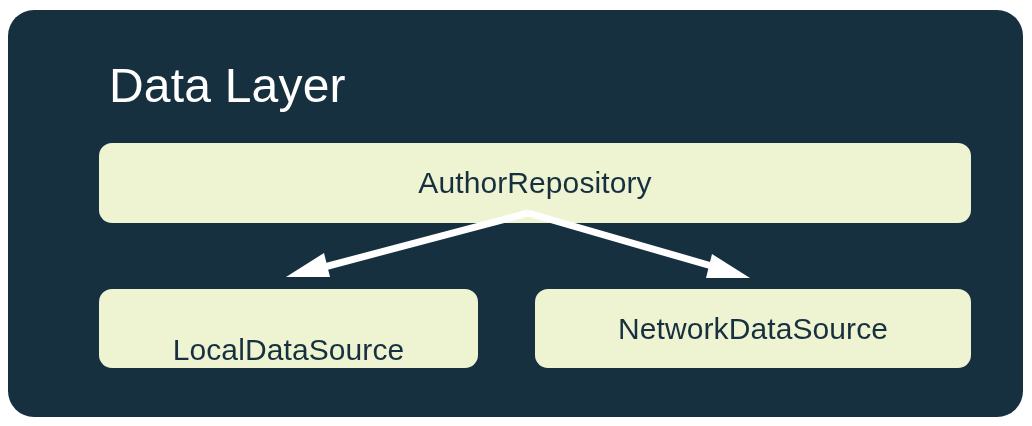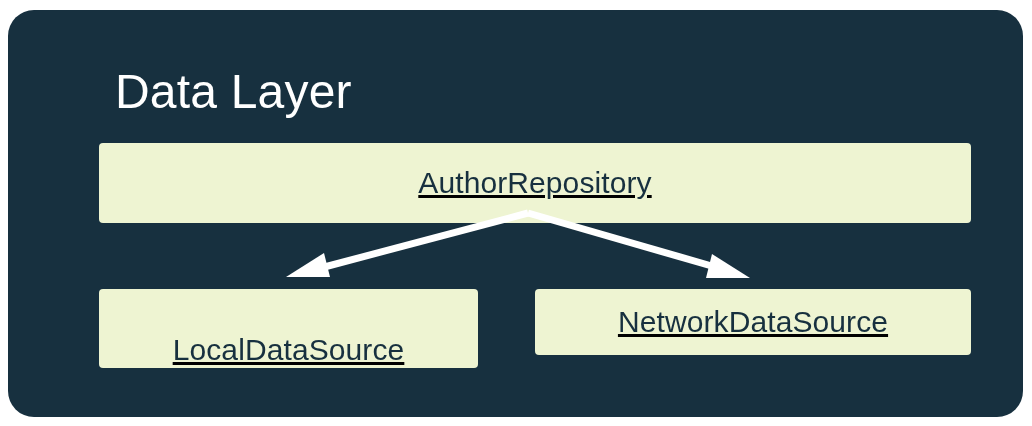--- a/index.html
+++ b/index.html
@@ -33,39 +33,38 @@
     background: #17303f;
     border-radius: 26px;
     box-sizing: border-box;
   }
 
   
   #layer-title {
     position: absolute;
     left: 91px;
     top: 36px;
-    margin: 16px;
+    margin: 10px;
     font-size: 48px;
     font-weight: 400;
     line-height: 60px;
     letter-spacing: 0.2px;
     color: #ffffff;
     white-space: nowrap;
   }
 
   
   .node-box {
     position: absolute;
     background: #eef4d2;
-    border-radius: 4px;
+    border-radius: 13px;
     display: flex;
     align-items: center;
     justify-content: center;
     box-sizing: border-box;
-    text-decoration: underline;
   }
   .node-label {
     font-size: 30px;
     font-weight: 400;
     line-height: 36px;
     letter-spacing: 0.1px;
     color: #17303f;
     white-space: nowrap;
     text-align: center;
   }
@@ -80,21 +79,21 @@
     left: 91px;
     top: 279px;
     width: 379px;
     height: 79px;
     align-items: flex-end;
   }
   #node-network {
     left: 527px;
     top: 279px;
     width: 436px;
-    height: 66px;
+    height: 79px;
   }
 
   
   #connectors {
     position: absolute;
     left: 0;
     top: 0;
     width: 1032px;
     height: 426px;
     pointer-events: none;

